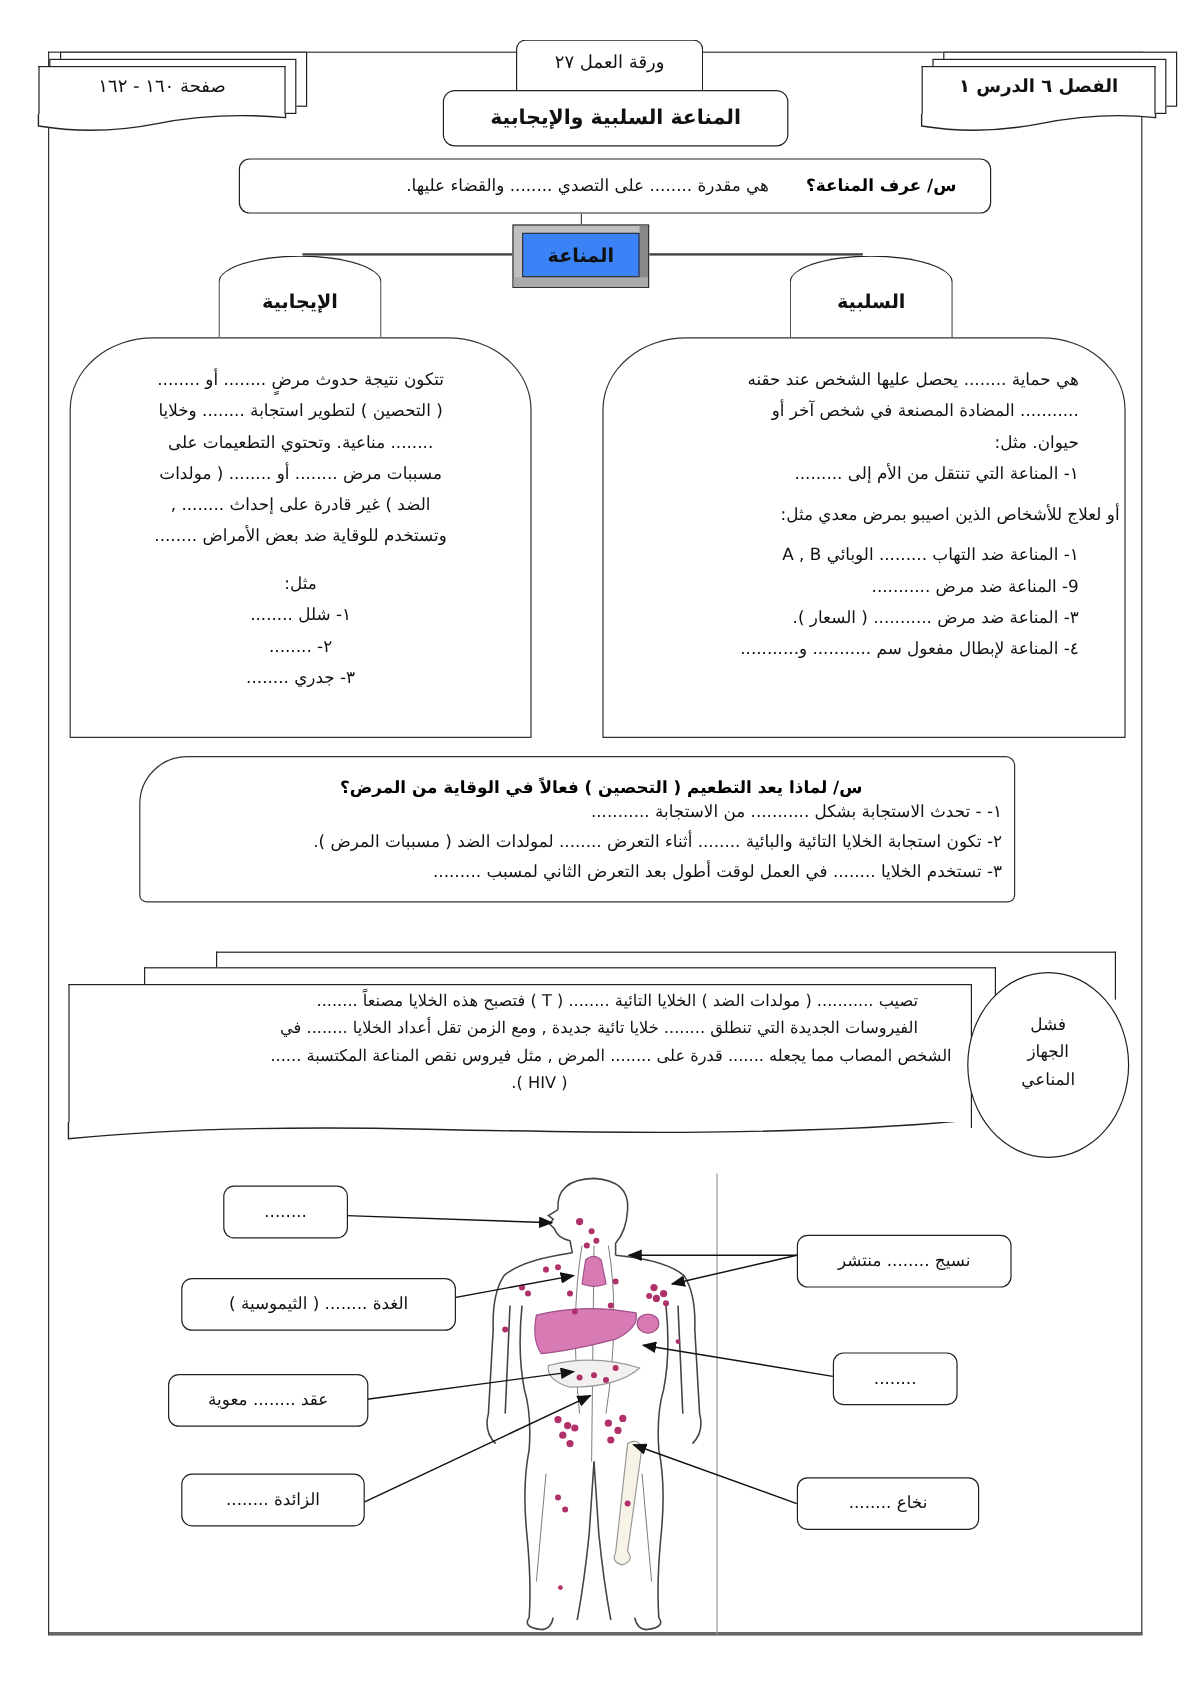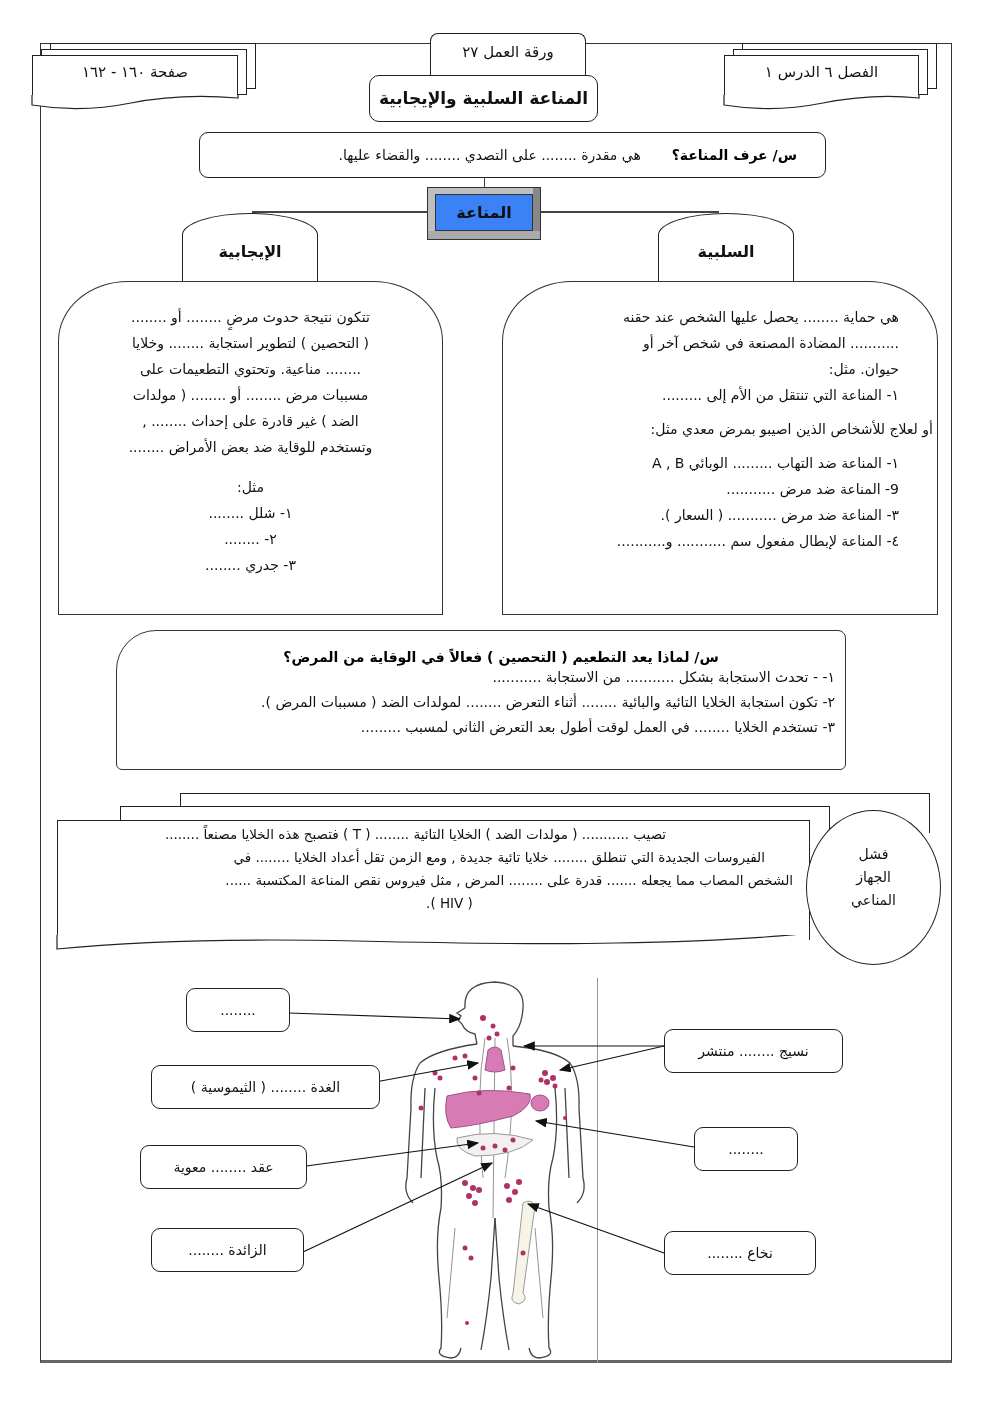--- a/index.html
+++ b/index.html
@@ -12,39 +12,39 @@
 
   
   .stack { position: absolute; }
   .stack .sheet { position: absolute; background: #fff; border: 1.2px solid #222; }
   .stack .front { border-bottom: none; }
   .wave { position: absolute; left: -1px; }
   .stack .label { position: absolute; width: 100%; text-align: center; font-size: 15px; direction: rtl; }
 
   
   .ws-tab { left: 430px; top: 33px; width: 156px; height: 45px; border: 1.2px solid #222; border-radius: 8px 8px 0 0; border-bottom: none; background: #fff; text-align: center; font-size: 15px; line-height: 36px; direction: rtl; }
-  .title-box { left: 369px; top: 75px; width: 229px; height: 47px; border: 1.2px solid #222; border-radius: 10px 10px 10px 10px; background: #fff; text-align: center; font-size: 17px; font-weight: bold; line-height: 45px; direction: rtl; }
+  .title-box { left: 369px; top: 75px; width: 288px; height: 47px; border: 1.2px solid #222; border-radius: 10px 10px 10px 10px; background: #fff; text-align: center; font-size: 17px; font-weight: bold; line-height: 45px; direction: rtl; }
 
   
   .def-box { left: 199px; top: 132px; width: 627px; height: 46px; border: 1.5px solid #222; border-radius: 9px; direction: rtl; font-size: 14px; line-height: 44px; padding-right: 28px; white-space: nowrap; }
   .red { color: #000000; font-weight: bold; }
 
   
   .imm-outer { left: 427px; top: 187px; width: 114px; height: 53px; background: #bfbfbf; border: 1px solid #333; }
   .imm-inner { position: absolute; left: 7px; top: 6px; right: 7px; bottom: 8px; background: #3b82f6; border: 1px solid #333; text-align: center; font-weight: bold; font-size: 16px; line-height: 36px; direction: rtl; }
   .imm-bevel-r { position: absolute; right: 0; top: 0; width: 7px; height: 100%; background: #888; }
   .imm-bevel-b { position: absolute; left: 0; bottom: 0; height: 8px; width: 100%; background: #aaa; }
   .hline { height: 1.5px; background: #444; }
   .vline { width: 1.2px; background: #444; }
 
   .cat-tab { border: 1.2px solid #222; border-bottom: none; border-radius: 50% 50% 0 0 / 22px 22px 0 0; background: #fff; text-align: center; font-weight: bold; font-size: 16px; direction: rtl; }
 
   .content-box { border: 1.5px solid #333; border-radius: 70px 70px 0 0 / 60px 60px 0 0; background: #fff; direction: rtl; font-size: 14px; line-height: 26px; }
 
-  .why-box { left: 116px; top: 630px; width: 730px; height: 140px; border: 1.5px solid #333; border-radius: 40px 8px 6px 6px; direction: rtl; font-size: 14px; }
+  .why-box { left: 116px; top: 630px; width: 730px; height: 122px; border: 1.5px solid #333; border-radius: 40px 8px 6px 6px; direction: rtl; font-size: 14px; }
 
   .fail-circle { left: 806px; top: 810px; width: 135px; height: 155px; border: 1.3px solid #222; border-radius: 50%; background: #fff; text-align: center; font-size: 14px; line-height: 23px; padding-top: 32px; direction: rtl; }
 
   .label-box { border: 1.3px solid #222; border-radius: 9px; background: #fff; text-align: center; font-size: 14px; direction: rtl; }
 
   .divider { left: 597px; top: 978px; width: 1px; height: 385px; background: #999; }
 </style>
 </head>
 <body>
 
@@ -53,21 +53,21 @@
 <div class="stack" style="left:32px; top:43px; width:225px; height:62px;">
   <div class="sheet" style="left:18px; top:0; width:206px; height:46px;"></div>
   <div class="sheet" style="left:9px; top:6px; width:206px; height:46px;"></div>
   <div class="sheet front" style="left:0; top:12px; width:206px; height:42px;"></div>
   <svg class="wave" style="top:52px;" width="208" height="16">
       <path d="M1 0 L1 10 Q 50 18 100 8 T 207 3 L207 0" fill="#fff" stroke="#222" stroke-width="1.2"></path>
     </svg>
   <div class="label" style="left:0; top:20px; width:206px;">صفحة ١٦٠ - ١٦٢</div>
 </div>
 
-<div class="stack" style="left:724px; top:43px; width:220px; height:62px;">
+<div class="stack" style="left:768px; top:43px; width:220px; height:62px;font-weight:bold;">
   <div class="sheet" style="left:18px; top:0; width:195px; height:46px;"></div>
   <div class="sheet" style="left:9px; top:6px; width:195px; height:46px;"></div>
   <div class="sheet front" style="left:0; top:12px; width:195px; height:42px;"></div>
   <svg class="wave" style="top:52px;" width="197" height="16">
       <path d="M1 0 L1 10 Q 50 18 100 8 T 196 3 L196 0" fill="#fff" stroke="#222" stroke-width="1.2"></path>
     </svg>
   <div class="label" style="left:0; top:20px; width:195px;">الفصل ٦ الدرس ١</div>
 </div>
 
 <div class="abs ws-tab">ورقة العمل ٢٧</div>
@@ -125,21 +125,21 @@
   <div style="padding-right:10px; line-height:25px; white-space:nowrap;">
     <div>١- - تحدث الاستجابة بشكل ........... من الاستجابة ...........</div>
     <div>٢- تكون استجابة الخلايا التائية والبائية ........ أثناء التعرض ........ لمولدات الضد ( مسببات المرض ).</div>
     <div>٣- تستخدم الخلايا ........ في العمل لوقت أطول بعد التعرض الثاني لمسبب .........</div>
   </div>
 </div>
 
 <div class="abs" style="left:180px; top:793px; width:750px; height:40px; border:1.2px solid #222; border-bottom:none; background:#fff;"></div>
 <div class="abs" style="left:120px; top:806px; width:710px; height:40px; border:1.2px solid #222; border-bottom:none; background:#fff;"></div>
 <div class="abs" style="left:57px; top:820px; width:753px; height:120px; border:1.2px solid #222; border-bottom:none; background:#fff; direction:rtl; font-size:13.5px; line-height:23px; padding:2px 16px 0 8px; text-align:right;">
-  <div style="padding-right:28px;text-align:center;">تصيب ........... ( مولدات الضد ) الخلايا التائية ........ ( T ) فتصبح هذه الخلايا مصنعاً ........</div>
+  <div style="padding-right:28px;">تصيب ........... ( مولدات الضد ) الخلايا التائية ........ ( T ) فتصبح هذه الخلايا مصنعاً ........</div>
   <div style="padding-right:28px;">الفيروسات الجديدة التي تنطلق ........ خلايا تائية جديدة , ومع الزمن تقل أعداد الخلايا ........ في</div>
   <div>الشخص المصاب مما يجعله ....... قدرة على ........ المرض , مثل فيروس نقص المناعة المكتسبة ......</div>
   <div style="text-align:center; padding-left:40px;">( HIV ).</div>
 </div>
 <svg class="abs" style="left:56px; top:935px;" width="756" height="20">
     <path d="M1 0 L1 14 Q 120 2 300 6 T 560 8 Q 680 6 755 -2 L755 0" fill="#fff" stroke="#222" stroke-width="1.2"></path>
   </svg>
 <div class="abs fail-circle">
   <div>فشل</div>
   <div>الجهاز</div>

